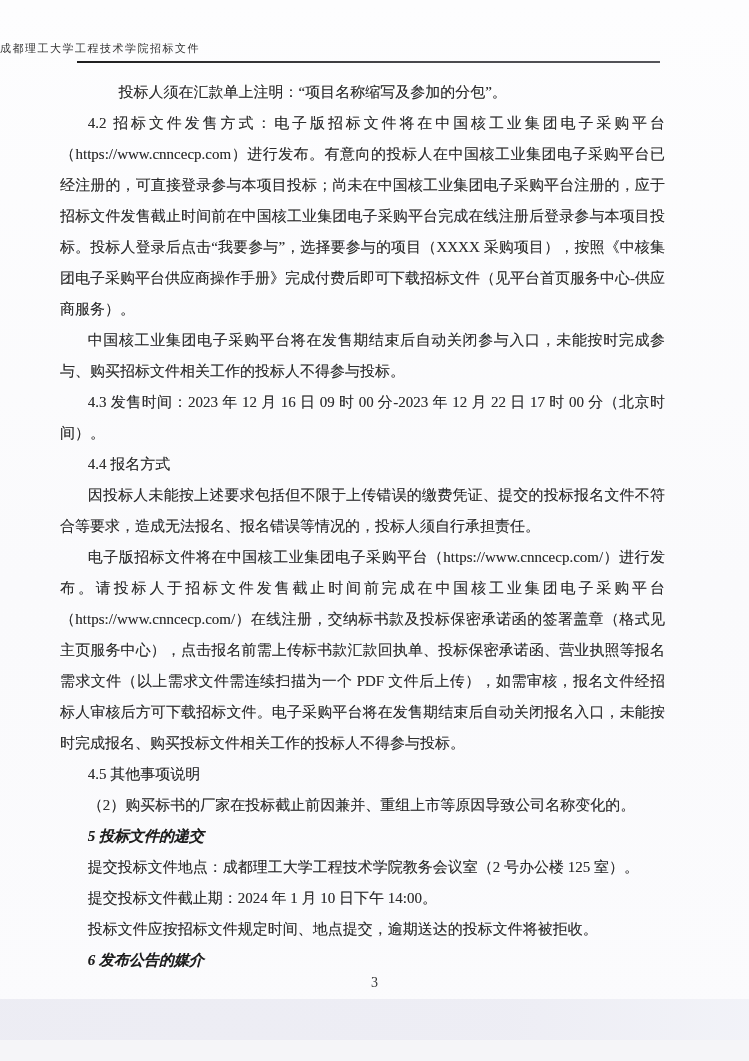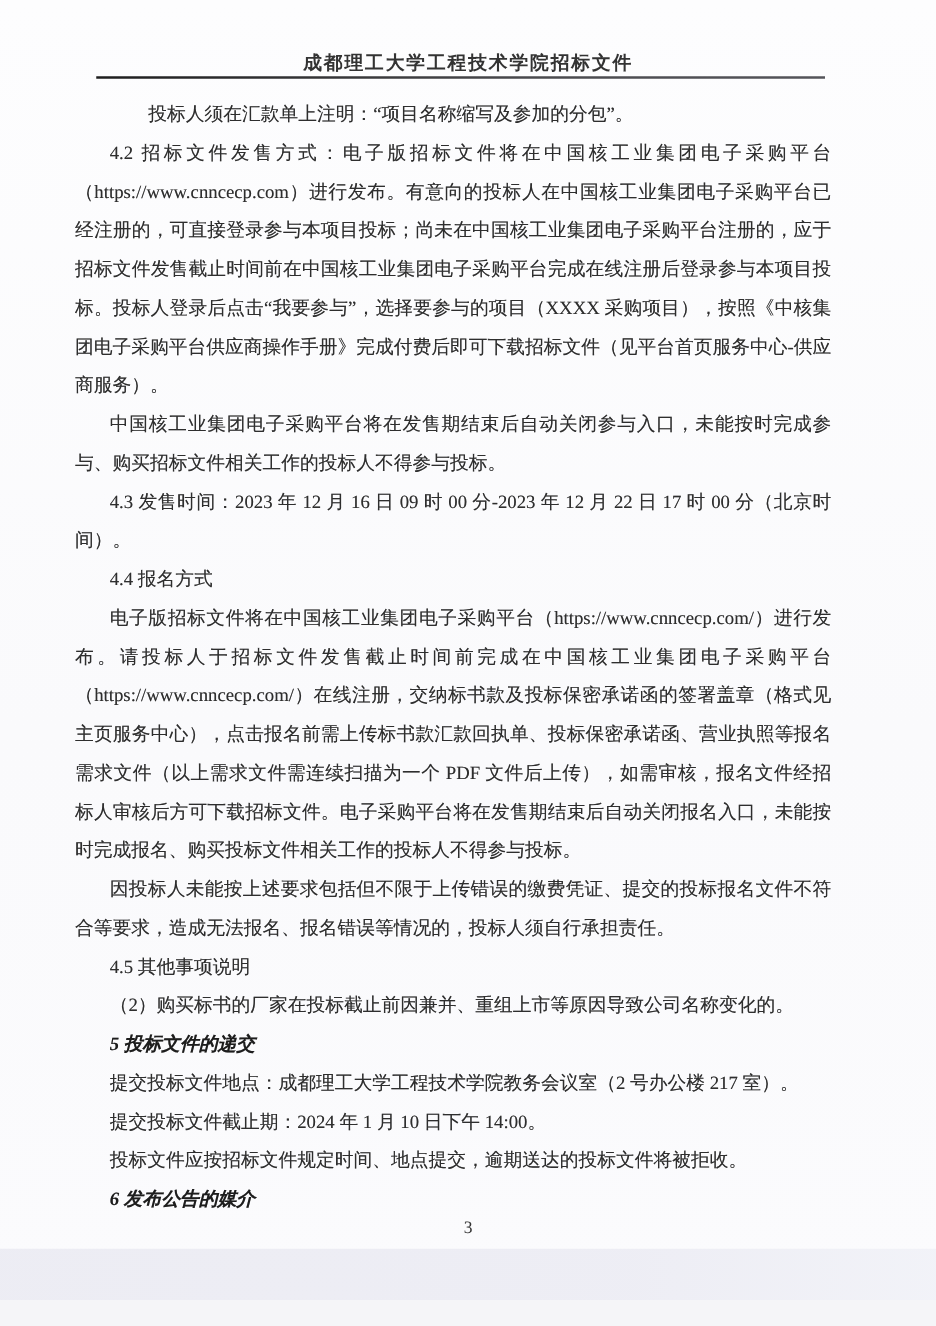--- a/index.html
+++ b/index.html
@@ -15,25 +15,24 @@
     background: linear-gradient(180deg, #fdfdfe 0%, #fafafc 55%, #fbfbfd 100%);
     font-family: "Liberation Serif", "DejaVu Serif", serif;
     color: #2e2e2e;
   }
   
   .header-title {
     position: absolute;
     top: 41px;
     left: 0;
     width: 100%;
-    text-align: center;
-    font-size: 15px;
+    text-align: left;
+    font-size: 11px;
     letter-spacing: 1.5px;
     color: #333333;
-    font-weight: bold;
   }
   .header-rule {
     position: absolute;
     top: 61px;
     left: 77px;
     width: 583px;
     height: 2px;
     background: linear-gradient(90deg, #1e1e1e 0%, #4a4a4e 60%, #55555a 100%);
   }
   
@@ -94,26 +93,26 @@
 
   <div class="header-title">成都理工大学工程技术学院招标文件</div>
   <div class="header-rule"></div>
 
   <div class="content">
     <p class="indent-4">投标人须在汇款单上注明：“项目名称缩写及参加的分包”。</p>
     <p class="indent-2">4.2 招标文件发售方式：电子版招标文件将在中国核工业集团电子采购平台（https://www.cnncecp.com）进行发布。有意向的投标人在中国核工业集团电子采购平台已经注册的，可直接登录参与本项目投标；尚未在中国核工业集团电子采购平台注册的，应于招标文件发售截止时间前在中国核工业集团电子采购平台完成在线注册后登录参与本项目投标。投标人登录后点击“我要参与”，选择要参与的项目（XXXX 采购项目），按照《中核集团电子采购平台供应商操作手册》完成付费后即可下载招标文件（见平台首页服务中心-供应商服务）。</p>
     <p class="indent-2">中国核工业集团电子采购平台将在发售期结束后自动关闭参与入口，未能按时完成参与、购买招标文件相关工作的投标人不得参与投标。</p>
     <p class="indent-2">4.3 发售时间：2023 年 12 月 16 日 09 时 00 分-2023 年 12 月 22 日 17 时 00 分（北京时间）。</p>
     <p class="indent-2">4.4 报名方式</p>
+    <p class="indent-2">因投标人未能按上述要求包括但不限于上传错误的缴费凭证、提交的投标报名文件不符合等要求，造成无法报名、报名错误等情况的，投标人须自行承担责任。</p>
     <p class="indent-2">电子版招标文件将在中国核工业集团电子采购平台（https://www.cnncecp.com/）进行发布。请投标人于招标文件发售截止时间前完成在中国核工业集团电子采购平台（https://www.cnncecp.com/）在线注册，交纳标书款及投标保密承诺函的签署盖章（格式见主页服务中心），点击报名前需上传标书款汇款回执单、投标保密承诺函、营业执照等报名需求文件（以上需求文件需连续扫描为一个 PDF 文件后上传），如需审核，报名文件经招标人审核后方可下载招标文件。电子采购平台将在发售期结束后自动关闭报名入口，未能按时完成报名、购买投标文件相关工作的投标人不得参与投标。</p>
-    <p class="indent-2">因投标人未能按上述要求包括但不限于上传错误的缴费凭证、提交的投标报名文件不符合等要求，造成无法报名、报名错误等情况的，投标人须自行承担责任。</p>
     <p class="indent-2">4.5 其他事项说明</p>
     <p class="indent-2">（2）购买标书的厂家在投标截止前因兼并、重组上市等原因导致公司名称变化的。</p>
     <p class="heading">5 投标文件的递交</p>
-    <p class="indent-2">提交投标文件地点：成都理工大学工程技术学院教务会议室（2 号办公楼 217 室）。</p>
+    <p class="indent-2">提交投标文件地点：成都理工大学工程技术学院教务会议室（2 号办公楼 125 室）。</p>
     <p class="indent-2">提交投标文件截止期：2024 年 1 月 10 日下午 14:00。</p>
     <p class="indent-2">投标文件应按招标文件规定时间、地点提交，逾期送达的投标文件将被拒收。</p>
     <p class="heading">6 发布公告的媒介</p>
   </div>
 
   <div class="footer">
     <span>3</span>
   </div>
 
   <div class="scan-band-dark"></div>

